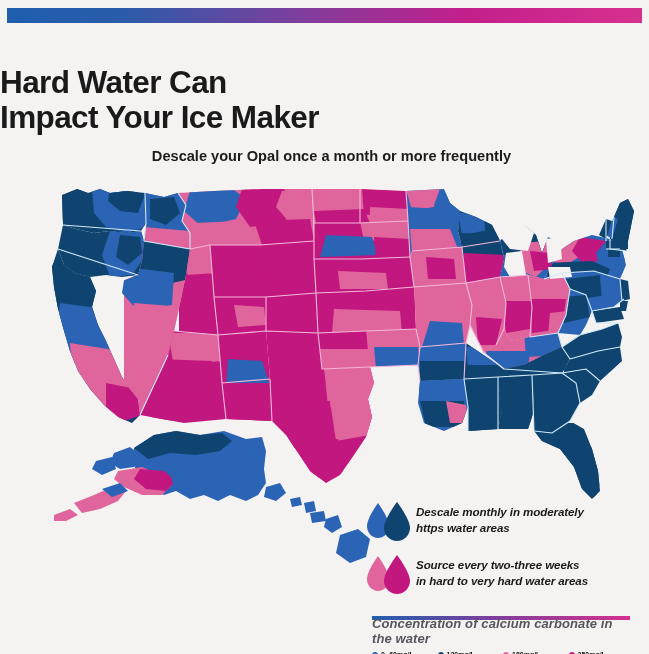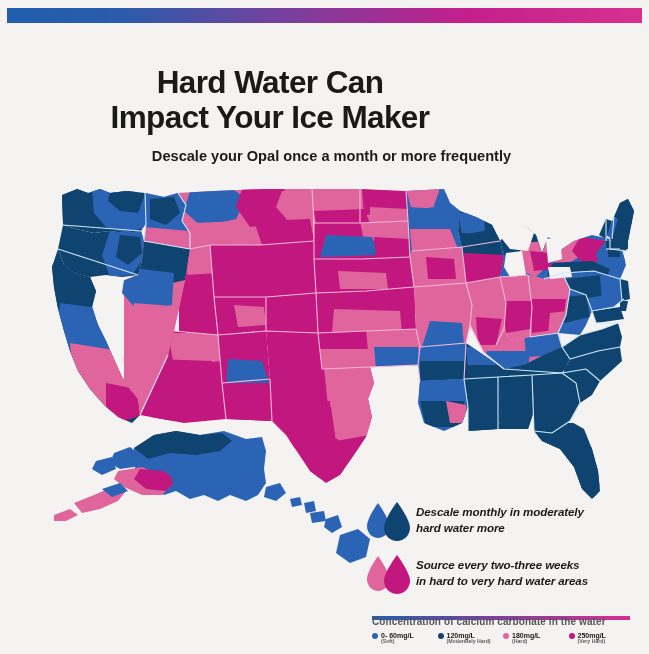--- a/index.html
+++ b/index.html
@@ -25,24 +25,23 @@
   #top-bar {
     position: absolute;
     left: 7px;
     top: 8px;
     width: 635px;
     height: 15px;
   }
   
   #title {
     position: absolute;
-    left: 12px;
+    left: 0;
     top: 44px;
     width: 516px;
-    text-align: center;
     font-size: 31.5px;
     line-height: 35px;
     font-weight: 700;
     letter-spacing: -0.6px;
     color: #1a1a1a;
   }
   #title .line { display: block; }
   #subtitle {
     position: absolute;
     left: 7px;
@@ -96,21 +95,22 @@
   
   #scale-bar {
     margin-top: 5px;
     margin-left: 8px;
     width: 258px;
     height: 4px;
   }
   #scale-caption {
     margin-left: 8px;
     margin-top: 6px;
-    font-size: 10px;
+    font-size: 13px;
+    font-style: italic;
     font-weight: 600;
     color: #55555c;
     letter-spacing: 0.1px;
   }
   #swatches {
     margin-left: 8px;
     margin-top: 5px;
     display: flex;
     gap: 0px;
   }
@@ -683,21 +683,21 @@
 
     <div class="legend-row">
       <div class="drops">
         <svg width="52" height="42" viewBox="0 0 52 42">
           <path d="M14 3 C14 3 3 18 3 26 C3 33 8 38 14 38 C20 38 25 33 25 26 C25 18 14 3 14 3 Z" fill="#2b63b5"></path>
           <path d="M33 2 C33 2 20 19 20 28 C20 35 26 41 33 41 C40 41 46 35 46 28 C46 19 33 2 33 2 Z" fill="#0f4470"></path>
         </svg>
       </div>
       <div class="legend-text">
         <span class="line">Descale monthly in moderately</span>
-        <span class="line">hard water more</span>
+        <span class="line">https water areas</span>
       </div>
     </div>
 
     <div class="legend-row">
       <div class="drops">
         <svg width="52" height="42" viewBox="0 0 52 42">
           <path d="M14 3 C14 3 3 18 3 26 C3 33 8 38 14 38 C20 38 25 33 25 26 C25 18 14 3 14 3 Z" fill="#e0659c"></path>
           <path d="M33 2 C33 2 20 19 20 28 C20 35 26 41 33 41 C40 41 46 35 46 28 C46 19 33 2 33 2 Z" fill="#c2177e"></path>
         </svg>
       </div>

